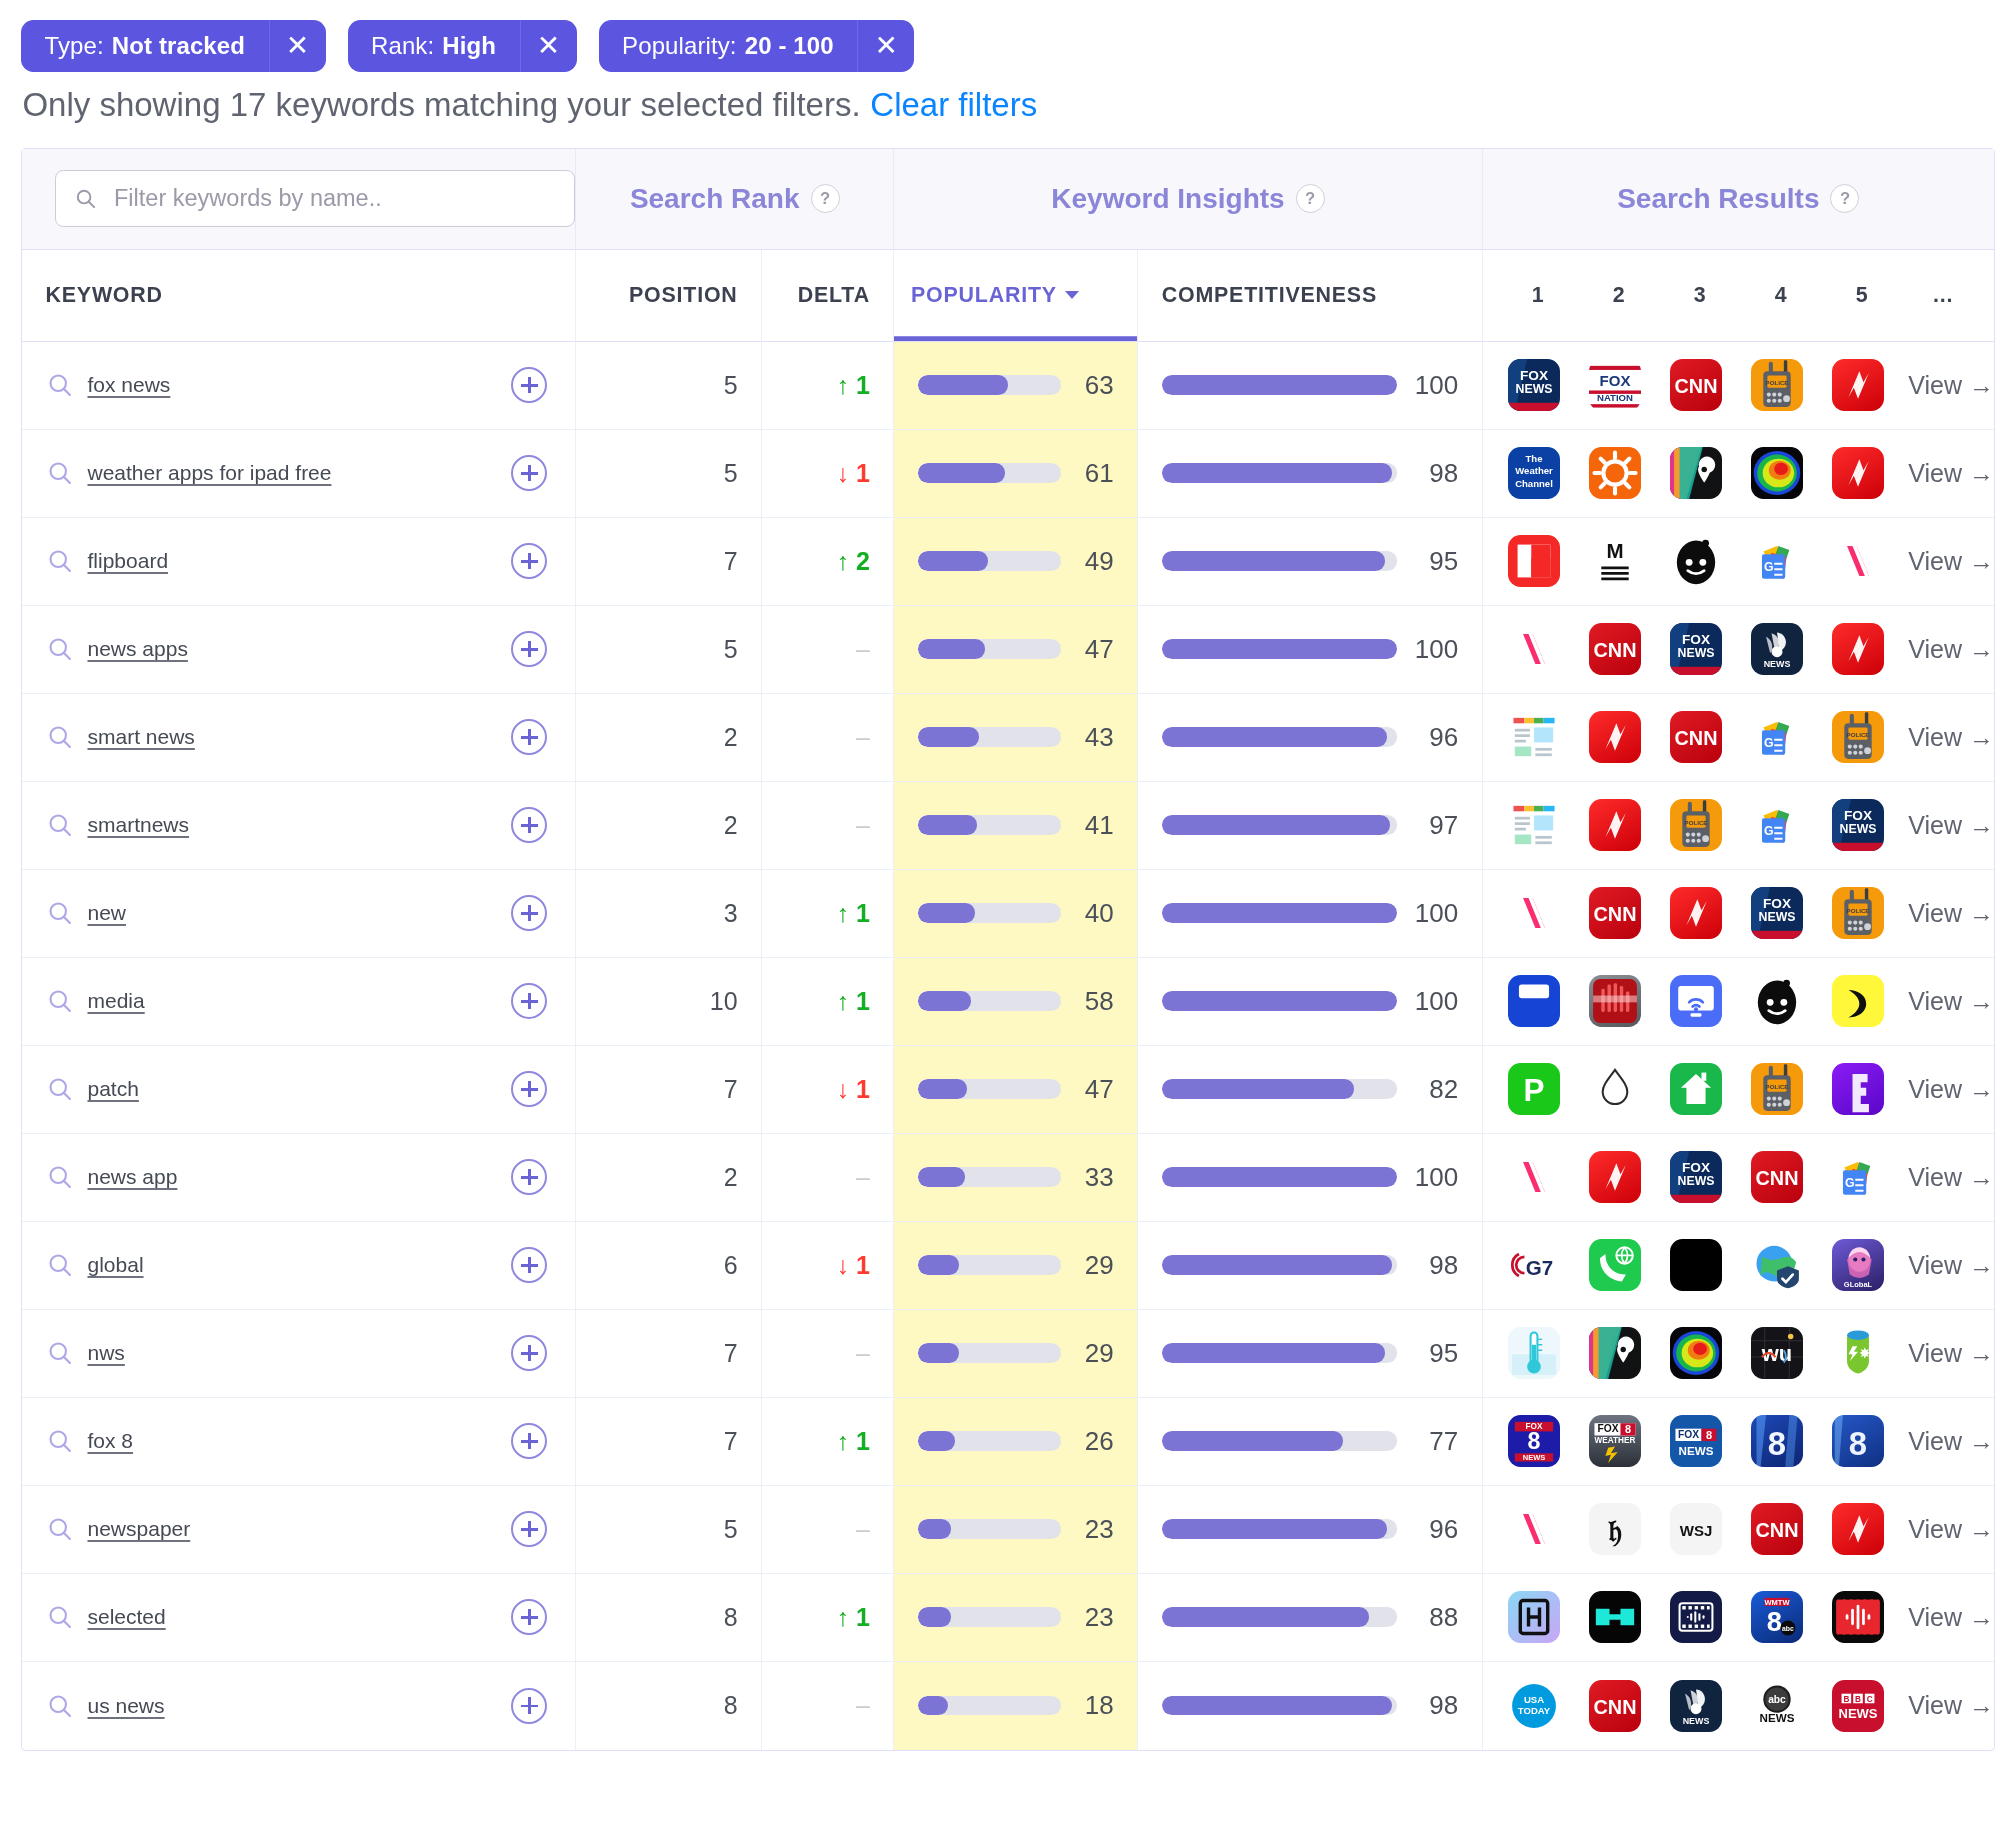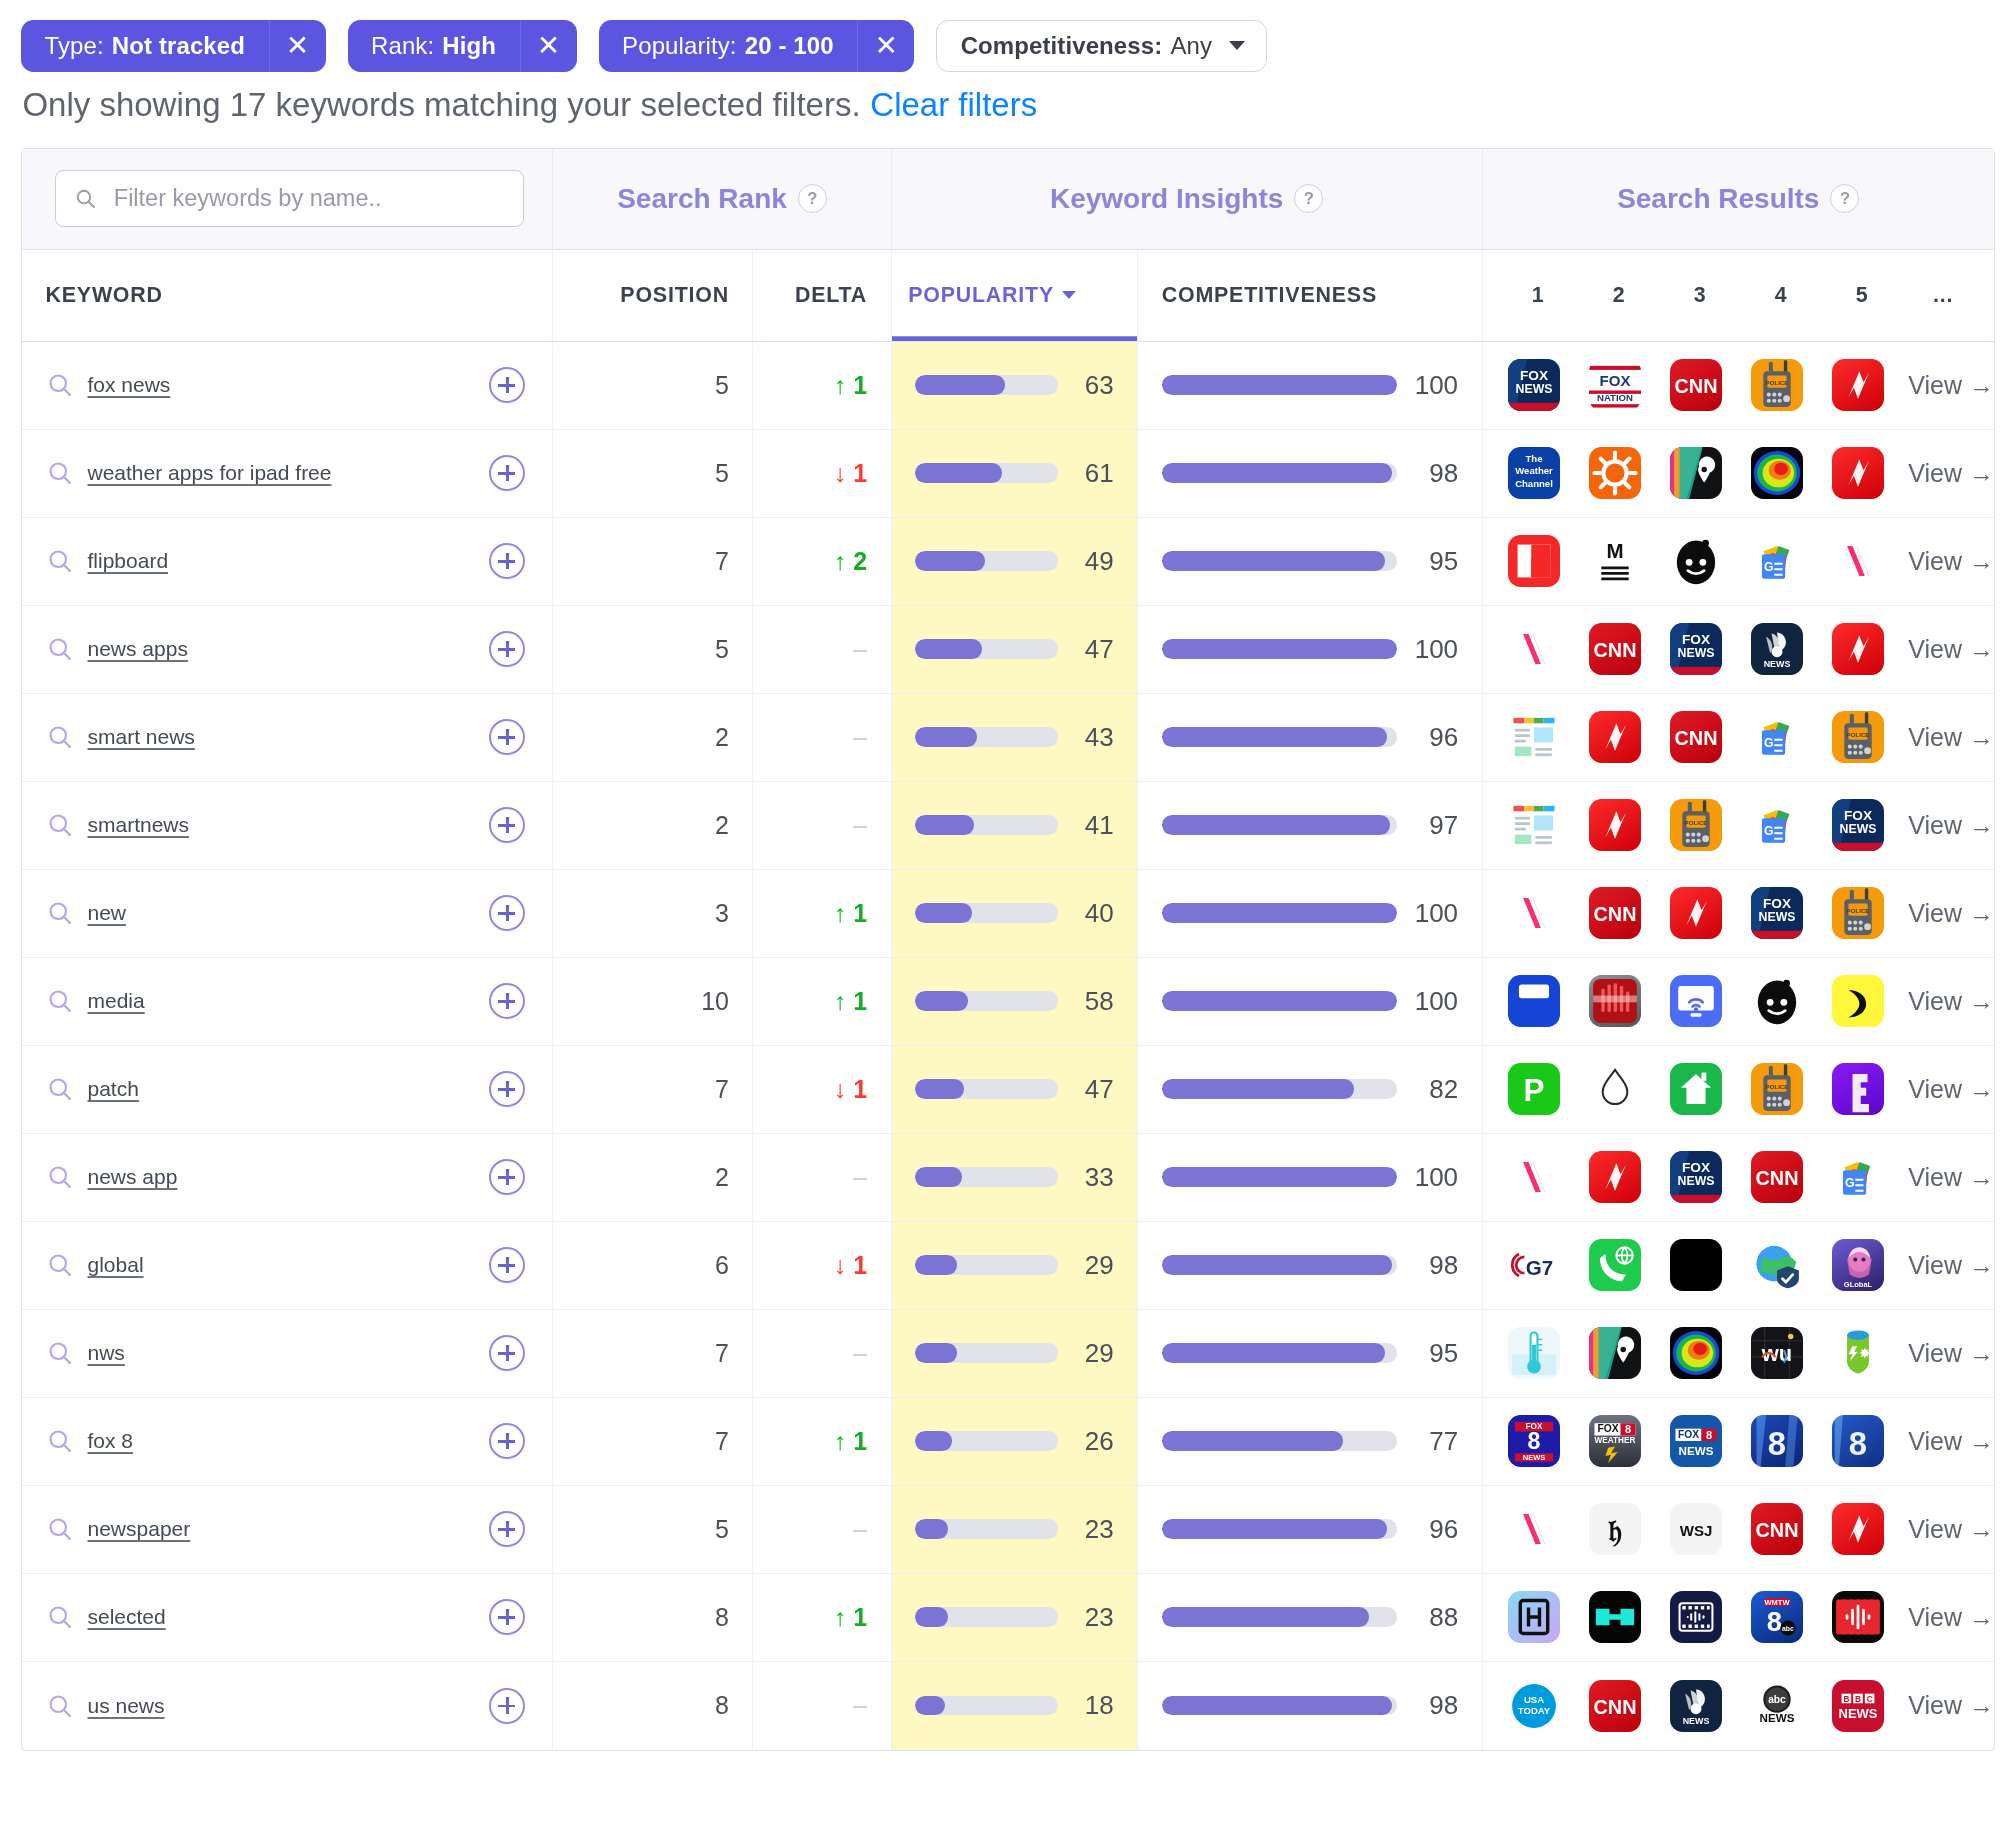--- a/index.html
+++ b/index.html
@@ -53,21 +53,21 @@
   
   .grp th { background: #f7f7fc; height: 101px; border-bottom: 1.4px solid #dfdffa; padding: 0; }
   .grp th.sep { border-left: 1.4px solid #e9e9f9; }
   .grp-title { color: #8b86d8; font-size: 28px; font-weight: 700; display: flex;
                align-items: center; justify-content: center; gap: 11px; }
   .qmark { display: inline-flex; align-items: center; justify-content: center;
            width: 29px; height: 29px; border-radius: 50%; border: 1.4px solid #cfd0d9;
            color: #9a9aa8; font-size: 16.6px; font-weight: 700; background: #fff; cursor: pointer; }
 
   .search-wrap { padding: 0 0 0 33px; }
-  .search-box { display: flex; align-items: center; gap: 15px; width: 469px; height: 57px;
+  .search-box { display: flex; align-items: center; gap: 15px; width: 520px; height: 57px;
                 border: 1.4px solid #cbccd4; border-radius: 8.3px; background: #fff; padding: 0 18px; }
   .search-box input { border: 0; outline: none; font-size: 23.5px; color: #3b3f4a;
                       font-family: "Liberation Sans", sans-serif; width: 100%; background: transparent; }
   .search-box input::placeholder { color: #9a9aa8; }
 
   
   .colhead th { height: 92px; border-bottom: 1.4px solid #dfdffa; font-size: 21.4px;
                 letter-spacing: 0.8px; color: #3b414e; font-weight: 700; padding: 0 23.5px;
                 vertical-align: middle; background: #fff; }
   .colhead th.sep { border-left: 1.4px solid #eeeef8; }
@@ -137,27 +137,20 @@
     </div>
 
     <div class="chip">
       <div class="chip-label">
         <span>Popularity:</span>
           <b>20 - 100</b>
       </div>
       <div class="chip-x">✕</div>
     </div>
 
-    <div class="chip ghost">
-      <div class="chip-label">
-        <b style="font-weight:700;margin-left:0">Competitiveness:</b>
-          <span style="margin-left:.34em">Any</span>
-      </div>
-      <div class="caret"></div>
-    </div>
   </div>
 
   <div class="status">
     <span>Only showing 17 keywords matching your selected filters.</span><a href="#">Clear filters</a>
   </div>
 
   <table class="tbl">
     <colgroup>
       <col class="c-kw">
         <col class="c-pos">

